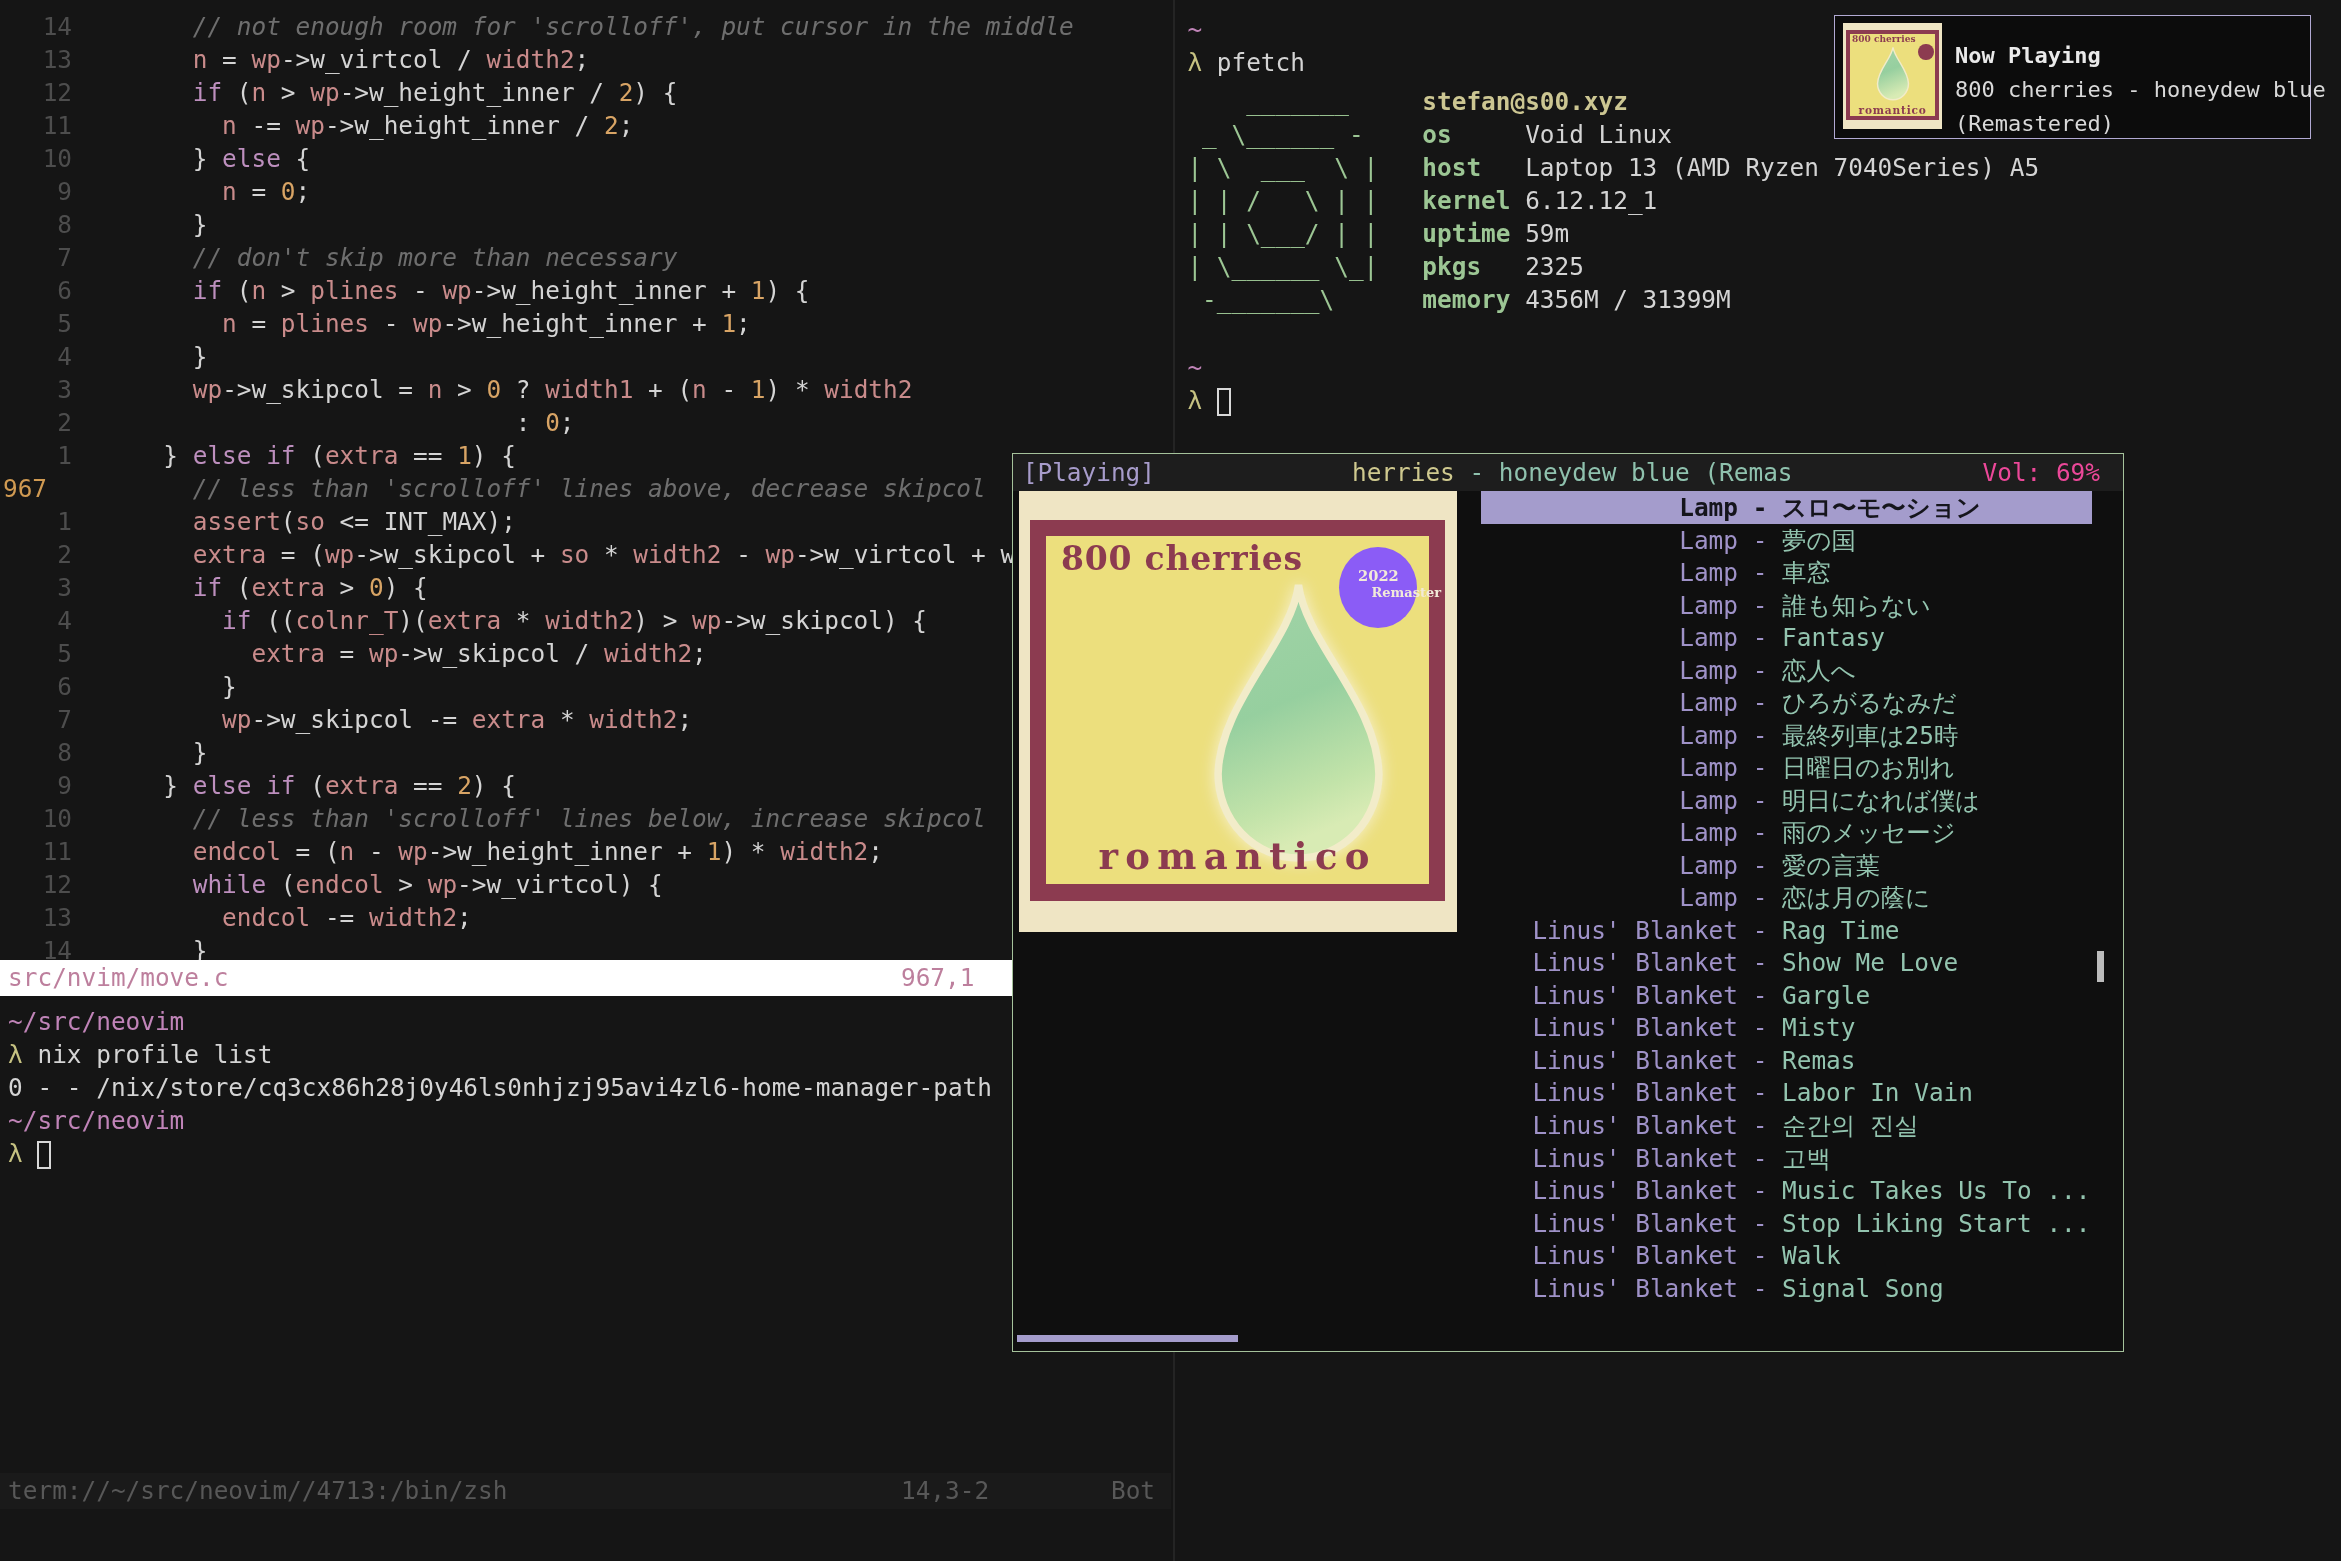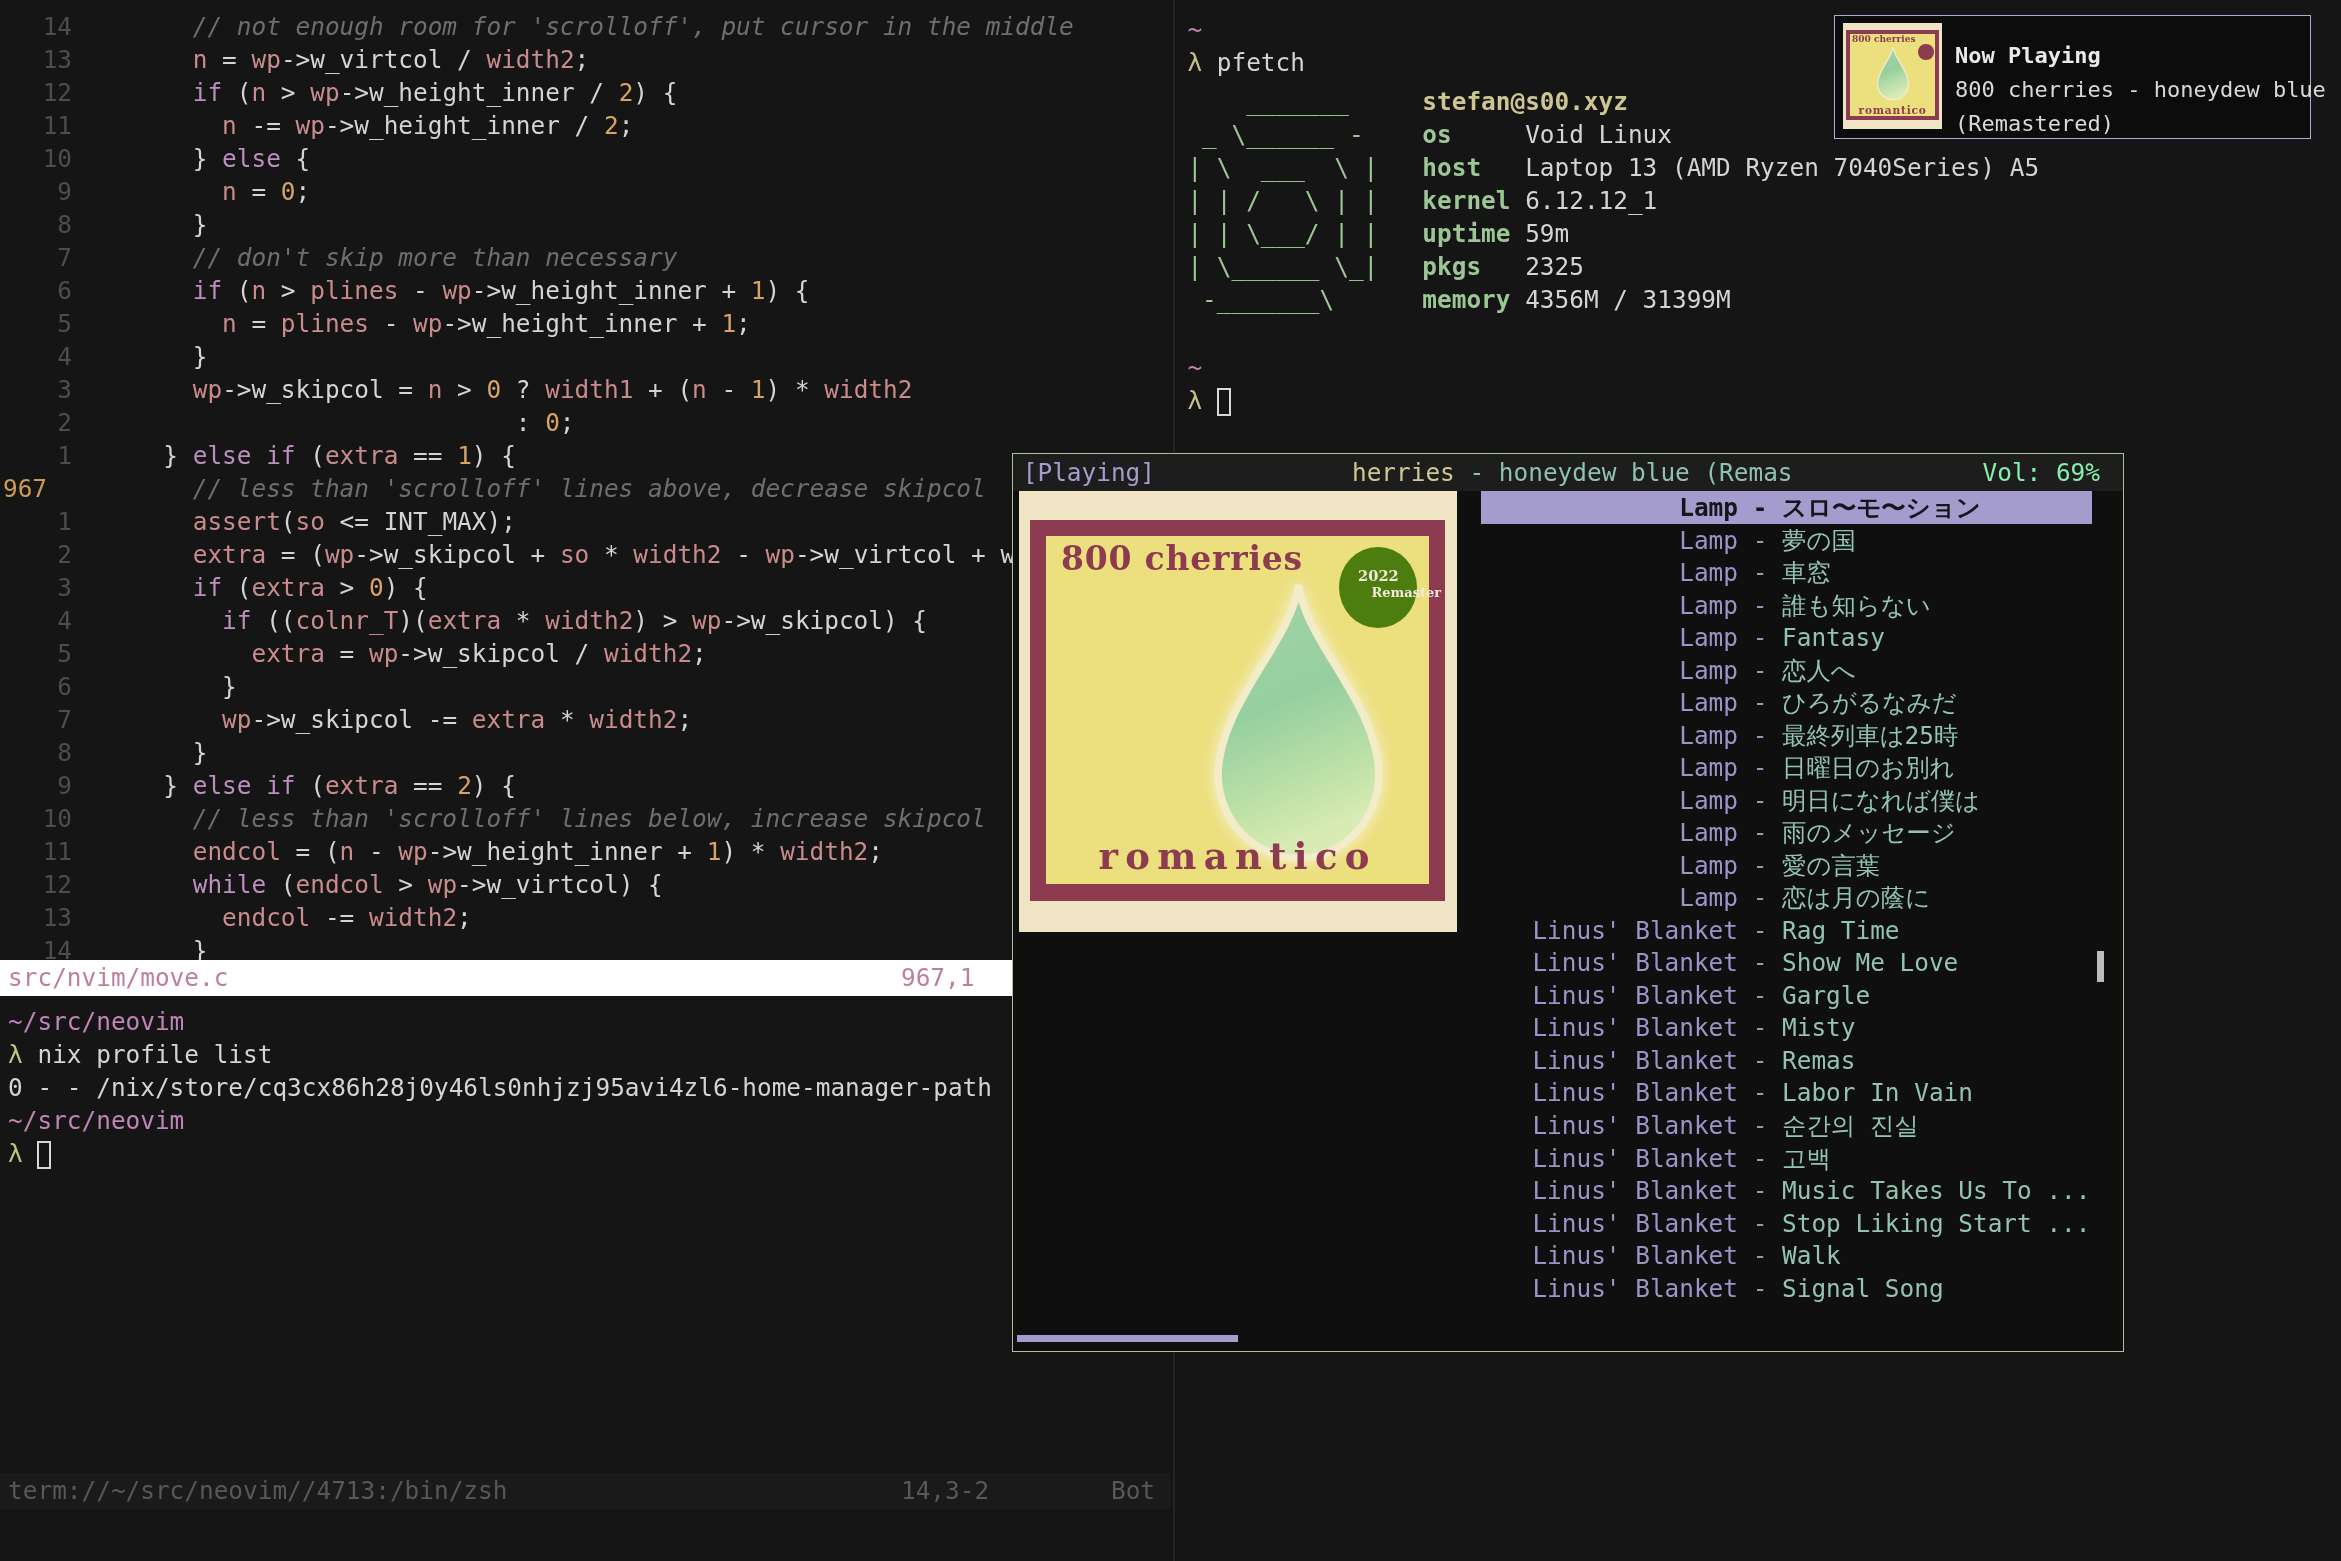--- a/index.html
+++ b/index.html
@@ -49,41 +49,41 @@
   .s-khaki  { color:#ccc692; font-weight:bold; }
 
   
   #player { position:absolute; left:1012px; top:453px; width:1112px; height:899px;
             border:1.6px solid #a5c29b; background:#0f0f0f; z-index:5; }
   #player-titlebar { position:absolute; left:0; top:0; width:100%; height:37px; line-height:37px; background:#1d1d1d; }
   #player-state { position:absolute; left:9.8px; color:#a79ccb; }
   #player-song  { position:absolute; left:339px; white-space:pre; }
   .t-artist { color:#cfc98f; }
   .t-rest   { color:#8fc2ae; }
-  #player-volume { position:absolute; right:23px; color:#86efac; }
+  #player-volume { position:absolute; right:23px; color:#ec4899; }
 
   #playlist { position:absolute; left:8px; top:37px; width:100%; height:821px; }
   .prow { position:absolute; left:460px; width:611px; height:33px; line-height:33px; display:flex; white-space:pre; }
   .prow .pl-artist { flex:none; width:257px; text-align:right; color:#9f92c8; }
   .prow .pl-dash   { flex:none; color:#9f92c8; }
   .prow .pl-title  { color:#93c4af; }
   .prow.selected { background:#a49ccc; font-weight:bold; }
   .prow.selected .pl-artist, .prow.selected .pl-dash, .prow.selected .pl-title { color:#15151c; }
 
   #playlist-scrollbar { position:absolute; left:1084px; top:497px; width:7.3px; height:31px; background:#bcbcbc; }
   #progress-bar { position:absolute; left:4.1px; bottom:9px; width:221px; height:7.3px; background:#a49ccc; }
 
   
   #album-art { position:absolute; left:5.7px; top:37px; width:438px; height:441px; background:#efe5c4; }
   #album-frame { position:absolute; left:11.4px; top:28.5px; width:415px; height:381px; background:#8c3b50; }
   #album-yellow { position:absolute; left:16.3px; top:16.3px; right:16.3px; bottom:16.3px; background:#ecdf7d; }
   .serif { font-family:"DejaVu Serif", serif; font-weight:bold; color:#8c3b50; }
   #album-artist { position:absolute; left:14.6px; top:3.3px; font-size:33px; letter-spacing:0.8px; }
   #album-badge { position:absolute; right:11.4px; top:11.4px; width:78px; height:81px; border-radius:50%;
-                 background:#4d7c0f; text-align:center; padding-top:19.5px; }
+                 background:#8b5cf6; text-align:center; padding-top:19.5px; }
   #album-badge .b1 { font-family:"DejaVu Serif",serif; font-weight:bold; color:#f2ead9; font-size:14.6px; display:block; line-height:18px;}
   #album-badge .b2 { font-family:"DejaVu Serif",serif; font-weight:bold; color:#f2ead9; font-size:13px; display:block; line-height:16.3px;padding-left:32px;}
   #album-drop { position:absolute; left:159px; top:39px; width:187px; height:293px; filter:drop-shadow(0 0 8.1px #f7f1d2); }
   #album-title { position:absolute; left:0; bottom:6.5px; width:100%; text-align:center; font-size:37px; letter-spacing:7.3px; }
 
   
   #notification { position:absolute; left:1834px; top:14.6px; width:477px; height:124px;
                   border:1.6px solid #b1a9d3; background:#0c0c0c; z-index:6; }
   #notif-thumb { position:absolute; left:8.1px; top:7.3px; width:99px; height:106px; background:#efe5c4; }
   #nt-frame { position:absolute; left:3.3px; top:7.3px; right:3.3px; bottom:9px; background:#8c3b50; }

